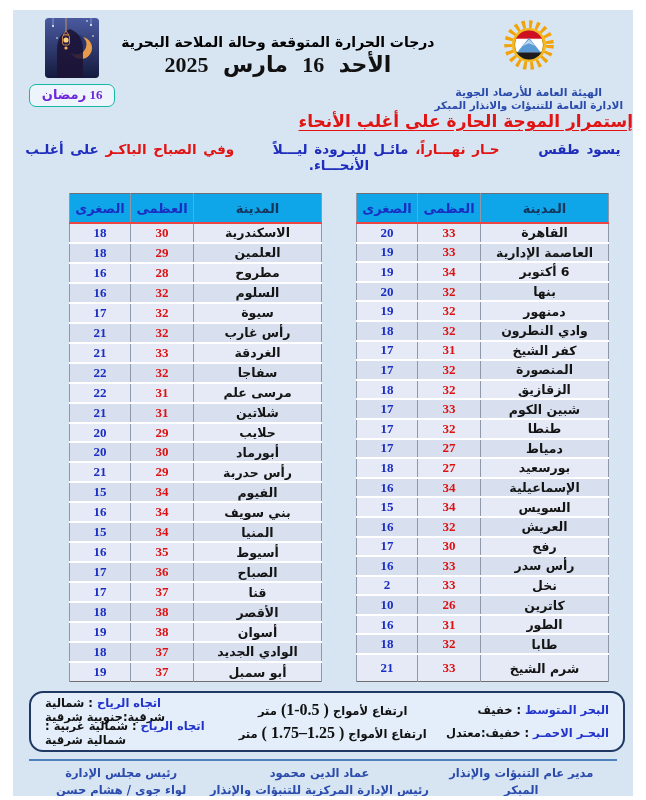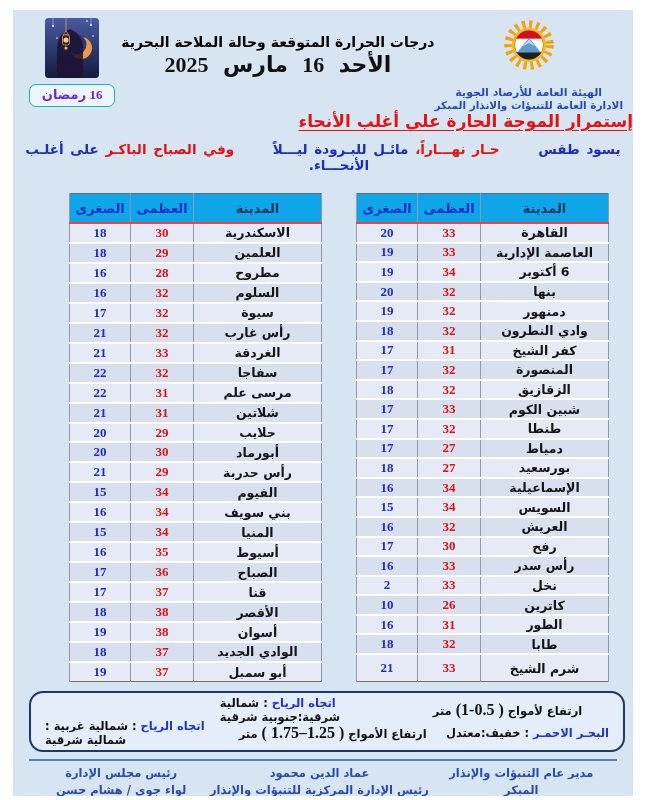--- a/index.html
+++ b/index.html
@@ -409,20 +409,21 @@
     <td class="c-max">37</td>
     <td class="c-min">19</td>
   </tr>
         </tbody>
     </table>
 
   </div>
 
   <div class="marine">
     <div class="m-row">
+      <div class="m-sea"><span class="m-lbl">البحر المتوسط</span> <span>:  خفيف</span></div>
       <div class="m-wave"><span>ارتفاع لأمواج</span> <bdo dir="ltr" class="m-range">(1-0.5 )</bdo> <span>متر</span></div>
       <div class="m-wind"><span class="m-lbl">اتجاه الرياح</span> <span>: شمالية شرقية:جنوبية شرقية</span></div>
     </div>
     <div class="m-row">
       <div class="m-sea"><span class="m-lbl">البحـر الاحمـر</span> <span>:  خفيف:معتدل</span></div>
       <div class="m-wave"><span>ارتفاع الأمواج</span> <bdo dir="ltr" class="m-range">( 1.75–1.25 )</bdo> <span>متر</span></div>
       <div class="m-wind"><span class="m-lbl">اتجاه الرياح</span> <span>: شمالية غربية : شمالية شرقية</span></div>
     </div>
   </div>
 

